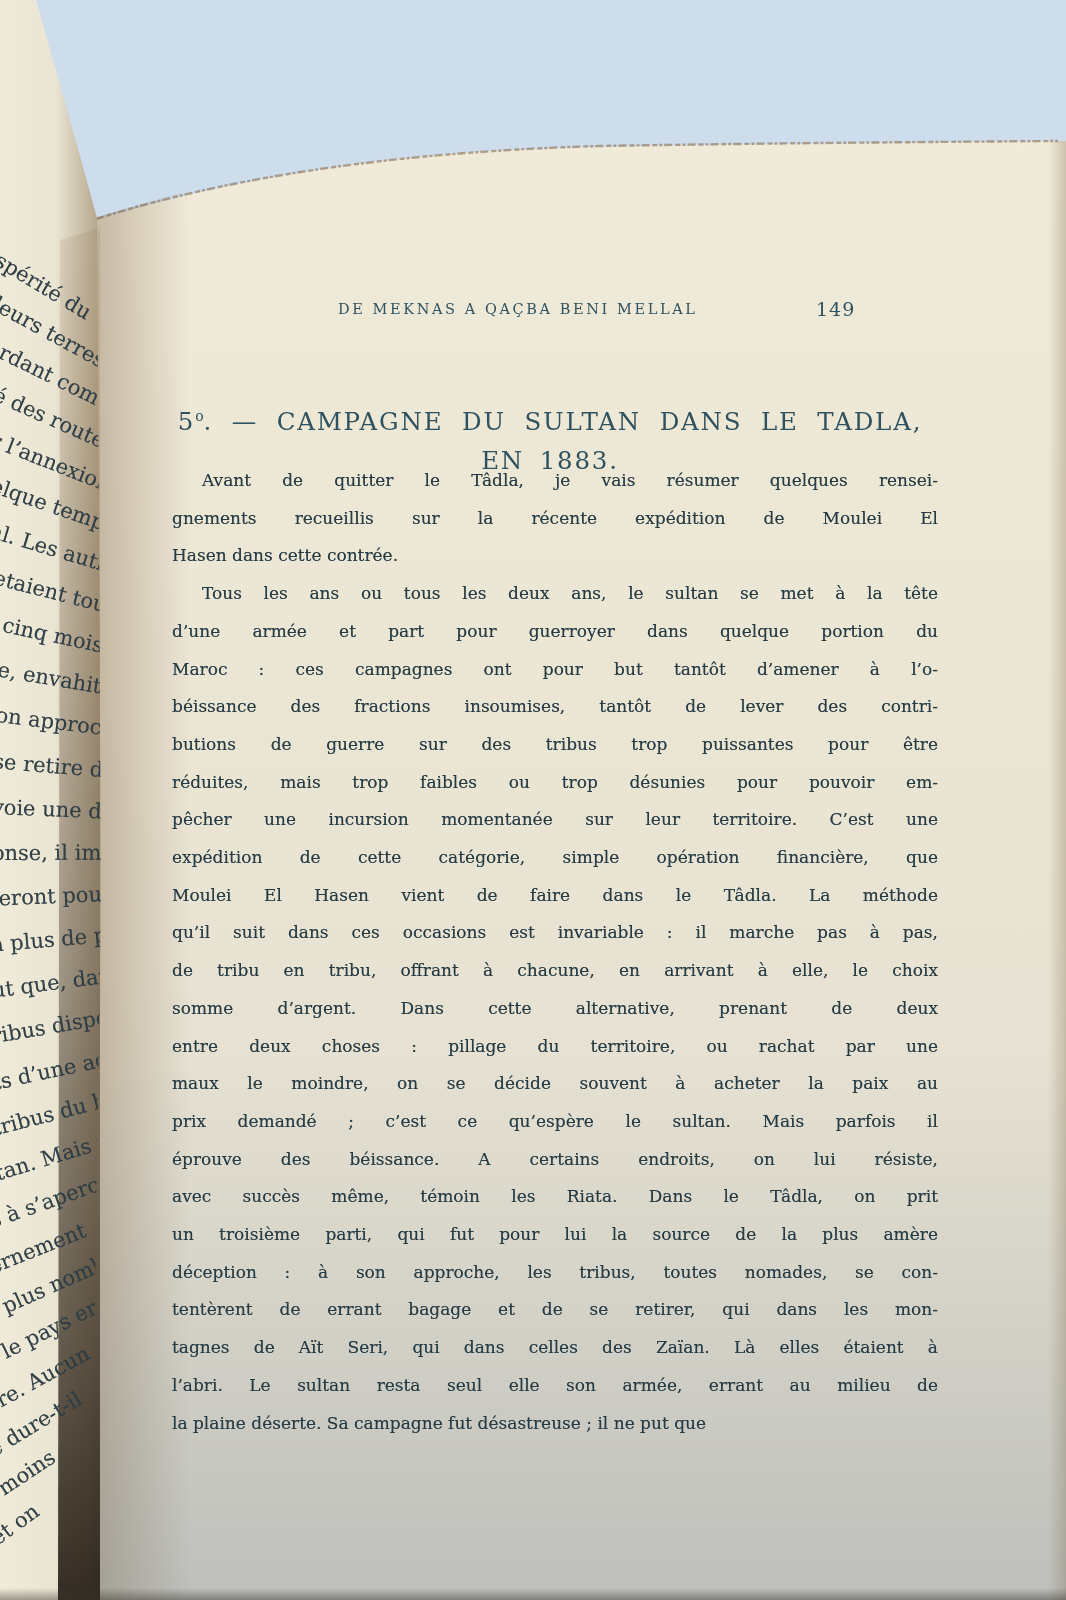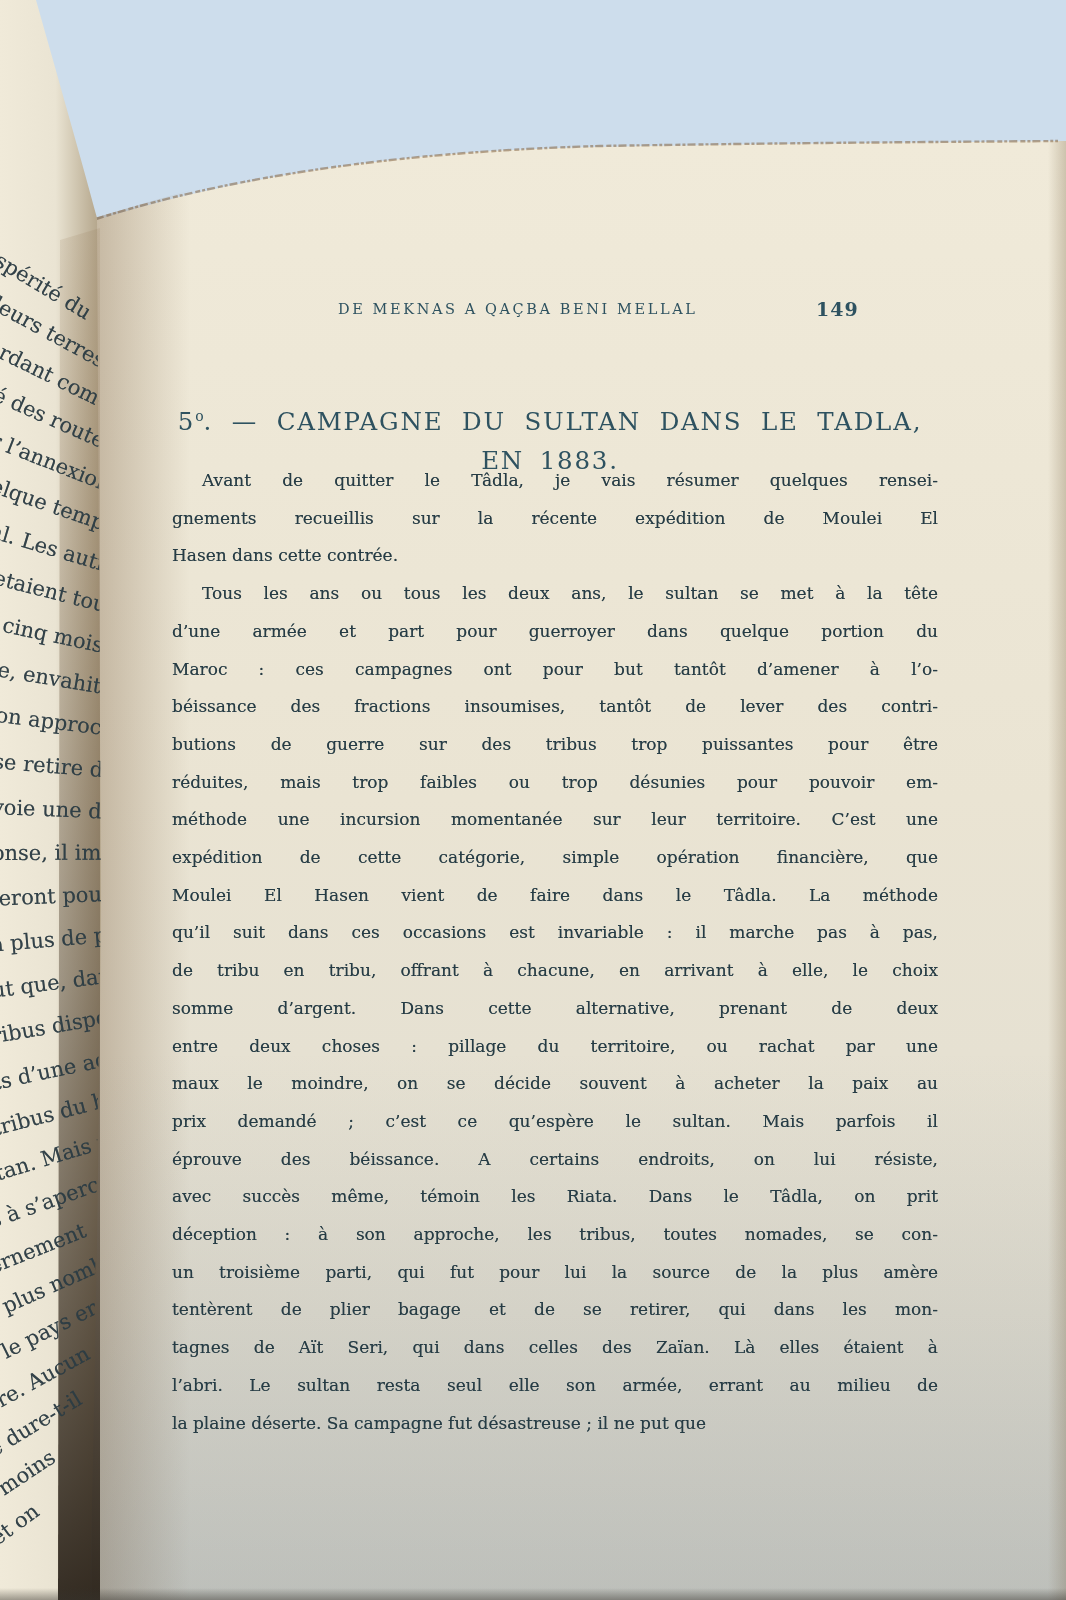--- a/index.html
+++ b/index.html
@@ -15,21 +15,21 @@
   .page-content{position:absolute;inset:0;color:var(--ink,#263c45);}
   .running-header{position:absolute;top:0;left:0;width:100%;height:0;}
   .running-title{
     position:absolute;left:338px;top:301px;width:376px;
     text-align:left;font-size:14.5px;font-weight:normal;
     letter-spacing:2.6px;color:var(--ink_heading,#2e5260);
     white-space:nowrap;
   }
   .page-number{
     position:absolute;left:816px;top:298px;width:60px;
-    font-size:19px;letter-spacing:1px;color:var(--ink_heading,#2e5260);font-weight:bold;
+    font-size:19px;letter-spacing:1px;color:var(--ink_heading,#2e5260);
   }
   .section-heading{
     position:absolute;left:150px;top:360px;width:800px;
     text-align:center;color:var(--ink_heading,#2e5260);margin-top:47px;
   }
   .heading-line1{
     font-size:24.5px;letter-spacing:1.8px;word-spacing:9px;white-space:nowrap;
   }
   .heading-line1 sup{font-size:14px;vertical-align:super;letter-spacing:0;}
   .heading-line2{
@@ -176,33 +176,33 @@
     <div class="body-text" id="bodyText">
         <div class="bline indent">Avant de quitter le Tâdla, je vais résumer quelques rensei-</div>
         <div class="bline">gnements recueillis sur la récente expédition de Moulei El</div>
         <div class="bline para-end">Hasen dans cette contrée.</div>
         <div class="bline indent">Tous les ans ou tous les deux ans, le sultan se met à la tête</div>
         <div class="bline">d’une armée et part pour guerroyer dans quelque portion du</div>
         <div class="bline">Maroc : ces campagnes ont pour but tantôt d’amener à l’o-</div>
         <div class="bline">béissance des fractions insoumises, tantôt de lever des contri-</div>
         <div class="bline">butions de guerre sur des tribus trop puissantes pour être</div>
         <div class="bline">réduites, mais trop faibles ou trop désunies pour pouvoir em-</div>
-        <div class="bline">méthode une incursion momentanée sur leur territoire. C’est une</div>
+        <div class="bline">pêcher une incursion momentanée sur leur territoire. C’est une</div>
         <div class="bline">expédition de cette catégorie, simple opération financière, que</div>
         <div class="bline">Moulei El Hasen vient de faire dans le Tâdla. La méthode</div>
         <div class="bline">qu’il suit dans ces occasions est invariable : il marche pas à pas,</div>
         <div class="bline">de tribu en tribu, offrant à chacune, en arrivant à elle, le choix</div>
         <div class="bline">somme d’argent. Dans cette alternative, prenant de deux</div>
         <div class="bline">entre deux choses : pillage du territoire, ou rachat par une</div>
         <div class="bline">maux le moindre, on se décide souvent à acheter la paix au</div>
         <div class="bline">prix demandé ; c’est ce qu’espère le sultan. Mais parfois il</div>
         <div class="bline">éprouve des béissance. A certains endroits, on lui résiste,</div>
         <div class="bline">avec succès même, témoin les Riata. Dans le Tâdla, on prit</div>
+        <div class="bline">un troisième parti, qui fut pour lui la source de la plus amère</div>
         <div class="bline">déception : à son approche, les tribus, toutes nomades, se con-</div>
-        <div class="bline">un troisième parti, qui fut pour lui la source de la plus amère</div>
-        <div class="bline">tentèrent de plier bagage et de se retirer, qui dans les mon-</div>
+        <div class="bline">tentèrent de errant bagage et de se retirer, qui dans les mon-</div>
         <div class="bline">tagnes de Aït Seri, qui dans celles des Zaïan. Là elles étaient à</div>
         <div class="bline">l’abri. Le sultan resta seul elle son armée, errant au milieu de</div>
         <div class="bline para-end">la plaine déserte. Sa campagne fut désastreuse ; il ne put que</div>
       </div>
   </div>
 
 </div>
 
 </body></html>

